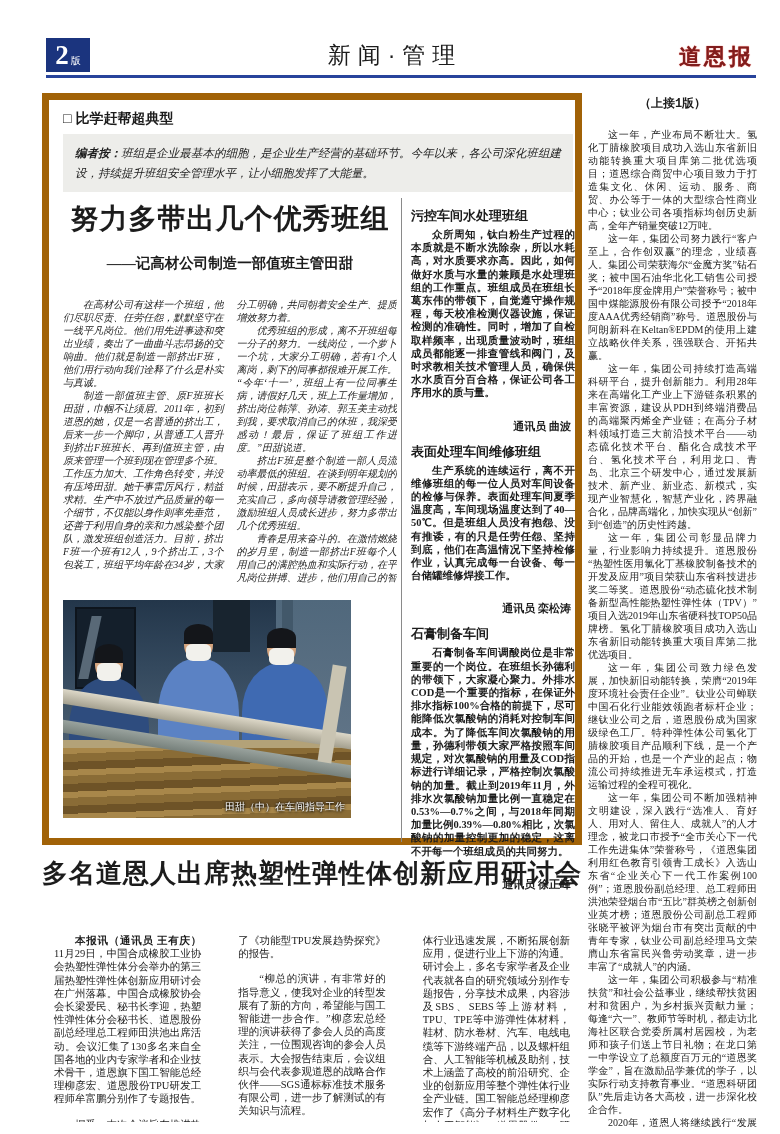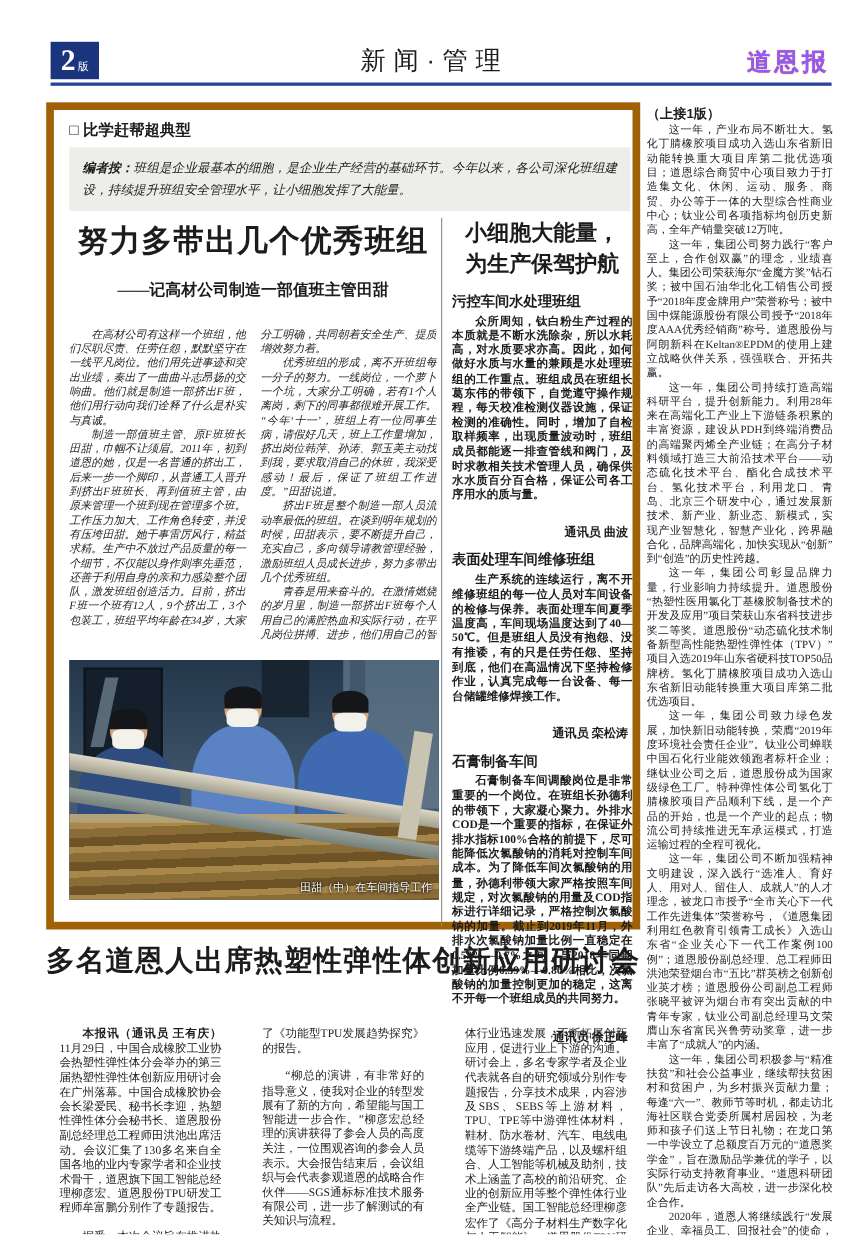--- a/index.html
+++ b/index.html
@@ -6,21 +6,21 @@
   .sheet{position:relative;width:780px;height:1134px;margin:0 auto;background:#ffffff;
          font-family:"Liberation Serif",serif;color:#1c1c1c;overflow:hidden;}
 
   
   .pagenum{position:absolute;left:46px;top:38px;width:44px;height:34px;background:#1b347e;
            color:#fff;display:flex;align-items:baseline;justify-content:center;gap:2px;}
   .pagenum .num{font-size:27px;font-weight:bold;line-height:34px;}
   .pagenum .lbl{font-size:10px;}
   .section-title{position:absolute;top:40px;left:10px;right:0;text-align:center;
                  font-family:"Liberation Sans",sans-serif;font-weight:normal;font-size:23px;letter-spacing:7px;}
-  .masthead{position:absolute;top:42px;right:26px;color:#8b5cf6;font-size:22px;font-weight:bold;
+  .masthead{position:absolute;top:42px;right:26px;color:#7f1d1d;font-size:22px;font-weight:bold;
             letter-spacing:3px;text-shadow:0 0 1px #e23a2c;}
   .header-rule{position:absolute;left:46px;right:24px;top:75px;height:3px;background:#27439b;}
 
   
   .feature-box{position:absolute;left:42px;top:93px;width:540px;height:752px;border:7px solid #a16207;box-sizing:border-box;}
   .tag{position:absolute;left:14px;top:10px;font-family:"Liberation Sans",sans-serif;font-weight:bold;font-size:14px;}
   .tag .sq{font-weight:normal;margin-right:4px;}
   .editor-note{position:absolute;left:14px;top:34px;width:486px;background:#ededea;padding:9px 12px;
                font-style:italic;font-size:11.5px;line-height:1.75;text-align:justify;}
   .editor-note b{font-style:italic;}
@@ -36,21 +36,21 @@
   .vrule{position:absolute;left:352px;top:98px;height:644px;width:1px;background:#8a8a8a;}
 
   .side{position:absolute;left:362px;top:98px;width:164px;}
   .side-headline{font-family:"Liberation Sans",sans-serif;font-weight:bold;font-size:20px;line-height:1.42;
                  text-align:center;margin-bottom:10px;}
   .sec-title{font-family:"Liberation Sans",sans-serif;font-weight:bold;font-size:13px;margin:9px 0 3px 0;}
   .sec-paras{font-size:10.5px;line-height:13.2px;text-align:justify;font-weight:bold;}
   .sec-byline{font-weight:bold;text-align:right;font-size:11px;padding-right:4px;margin-top:19px;}
 
   
-  .photo{position:absolute;left:14px;top:500px;width:336px;height:218px;overflow:hidden;background:#33475a;}
+  .photo{position:absolute;left:14px;top:500px;width:272px;height:218px;overflow:hidden;background:#33475a;padding-left:16px;}
   .photo div{position:absolute;}
   .ph-bg{left:0;top:0;width:100%;height:70%;background:linear-gradient(180deg,#23364a 0%,#34495e 45%,#4d6072 100%);}
   .ph-wall{right:0;top:0;width:26%;height:62%;background:linear-gradient(180deg,#50687c,#5f7386);}
   .ph-win1{left:4%;top:3%;width:20%;height:36%;background:#141f2b;border:2px solid #0d141c;}
   .ph-win1 i{position:absolute;left:15%;top:10%;width:18%;height:80%;background:#9db4c4;opacity:.5;transform:skewX(-12deg);}
   .ph-win2{left:52%;top:0;width:13%;height:24%;background:#18242f;}
   .ph-pipe{right:20%;top:0;width:4%;height:46%;background:#42586a;}
   .wbody1{left:2%;top:36%;width:28%;height:50%;background:#2e4c7e;border-radius:45% 45% 8% 8%;}
   .wbody2{left:33%;top:27%;width:28%;height:55%;background:#5b82c4;border-radius:45% 45% 8% 8%;}
   .wbody3{left:62%;top:29%;width:30%;height:50%;background:#3f6ab2;border-radius:45% 45% 8% 8%;}
@@ -63,21 +63,21 @@
   .rim{left:0;top:64%;width:100%;height:5%;background:#b3a278;}
   .liquid{left:0;top:68%;width:100%;height:32%;
           background:repeating-linear-gradient(178deg,#a8874a 0 6px,#8a6c36 6px 14px,#6e5327 14px 22px);}
   .beam1{left:-6%;top:52%;width:118%;height:7%;background:linear-gradient(180deg,#ddd8c8,#a39f8e);transform:rotate(9deg);}
   .beam2{left:-6%;top:66%;width:118%;height:6%;background:linear-gradient(180deg,#9aa39e,#76807b);transform:rotate(9deg);}
   .beam3{right:4%;top:30%;width:5%;height:45%;background:#c9c4b2;transform:rotate(9deg);}
   .ph-caption{right:6px;bottom:4px;color:#fff;font-size:10px;text-shadow:0 1px 3px #000,0 0 2px #000;}
 
   
   .cont-col{position:absolute;left:588px;top:95px;width:169px;height:1032px;overflow:hidden;}
-  .cont-lead{font-family:Liberation Sans, sans-serif;font-weight:bold;font-size:12px;margin-bottom:0;}
+  .cont-lead{font-family:Liberation Mono, monospace;font-weight:bold;font-size:12px;margin-bottom:16px;text-align:center;}
   .cont-paras{font-size:10px;line-height:13px;text-align:justify;}
 
   
   .symp-headline{position:absolute;left:40px;top:856px;width:544px;text-align:center;
                  font-family:Liberation Sans, sans-serif;font-weight:bold;font-size:26px;letter-spacing:1px;}
   .symp-cols{position:absolute;left:42px;top:922px;width:540px;height:200px;display:flex;gap:13px;}
   .symp-col{flex:1;font-size:10.5px;line-height:13.2px;text-align:justify;overflow:hidden;}
   .symp-col p{margin:12px;text-indent:2em;}
   .symp-col p.cont{text-indent:0;}
   .symp-col p:empty{display:none;}
@@ -134,24 +134,20 @@
       <div class="liquid"></div>
       <div class="beam1"></div>
       <div class="beam2"></div>
       <div class="beam3"></div>
       <div class="ph-caption">田甜（中）在车间指导工作</div>
     </div>
 
     <div class="vrule"></div>
 
     <div class="side">
-      <div class="side-headline">
-        <span>小细胞大能量，</span><br>
-        <span>为生产保驾护航</span>
-      </div>
 
       <div class="sec-title">污控车间水处理班组</div>
       <div class="sec-paras">
           <p>众所周知，钛白粉生产过程的本质就是不断水洗除杂，所以水耗高，对水质要求亦高。因此，如何做好水质与水量的兼顾是水处理班组的工作重点。班组成员在班组长葛东伟的带领下，自觉遵守操作规程，每天校准检测仪器设施，保证检测的准确性。同时，增加了自检取样频率，出现质量波动时，班组成员都能逐一排查管线和阀门，及时求教相关技术管理人员，确保供水水质百分百合格，保证公司各工序用水的质与量。</p>
         </div>
       <div class="sec-byline">通讯员 曲波</div>
 
       <div class="sec-title">表面处理车间维修班组</div>
       <div class="sec-paras">
           <p>生产系统的连续运行，离不开维修班组的每一位人员对车间设备的检修与保养。表面处理车间夏季温度高，车间现场温度达到了40—50℃。但是班组人员没有抱怨、没有推诿，有的只是任劳任怨、坚持到底，他们在高温情况下坚持检修作业，认真完成每一台设备、每一台储罐维修焊接工作。</p>

